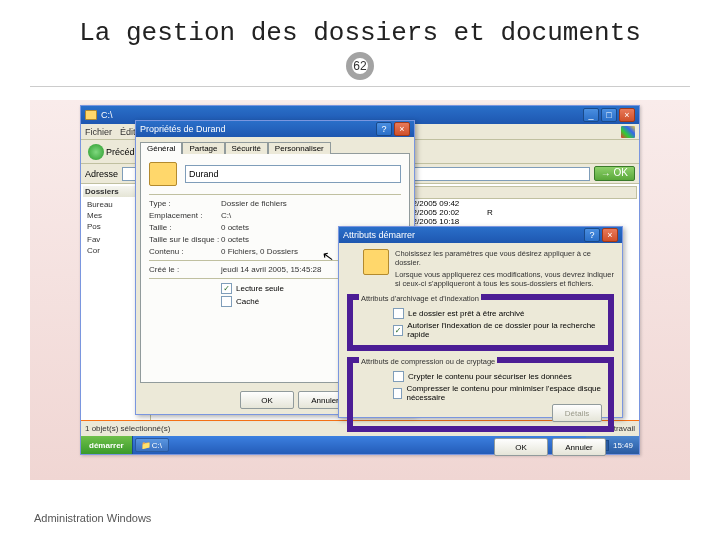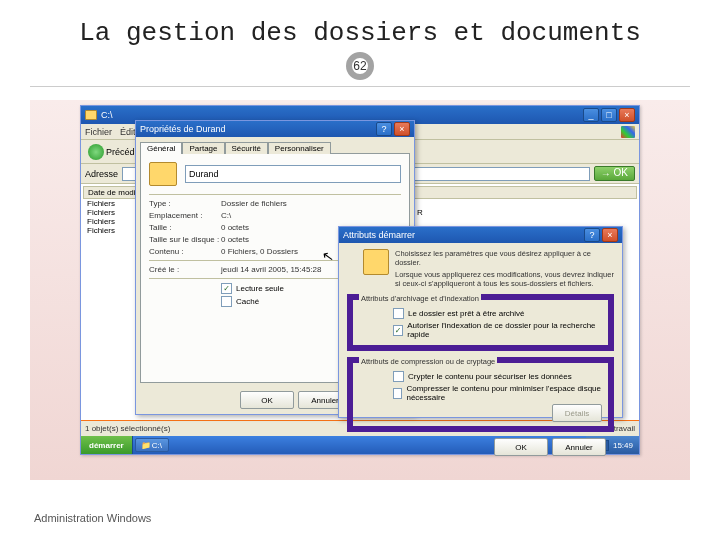--- a/index.html
+++ b/index.html
@@ -117,20 +117,29 @@
           <span class="circ green"></span>
           <span>Précéd...</span>
         </span>
     </div>
     <div class="addrbar">
       <span>Adresse</span>
       <span class="addrinput"></span>
       <span class="okbtn">→ <span>OK</span></span>
     </div>
     <div class="explorer-body">
+      <div class="left-pane">
+        <div class="hdr">Dossiers</div>
+        <div class="itm">Bureau</div>
+        <div class="itm">Mes</div>
+        <div class="itm">Pos</div>
+        <div class="itm"></div>
+        <div class="itm">Fav</div>
+        <div class="itm">Cor</div>
+      </div>
       <div class="right-pane">
         <div class="colhdr">
           <div style="width:200px">Date de modification</div>
           <div style="width:44px">Attributs</div>
         </div>
         <div class="rows">
           <div class="row">
               <div>Fichiers</div>
               <div></div>
               <div>23/02/2005 09:42</div>

